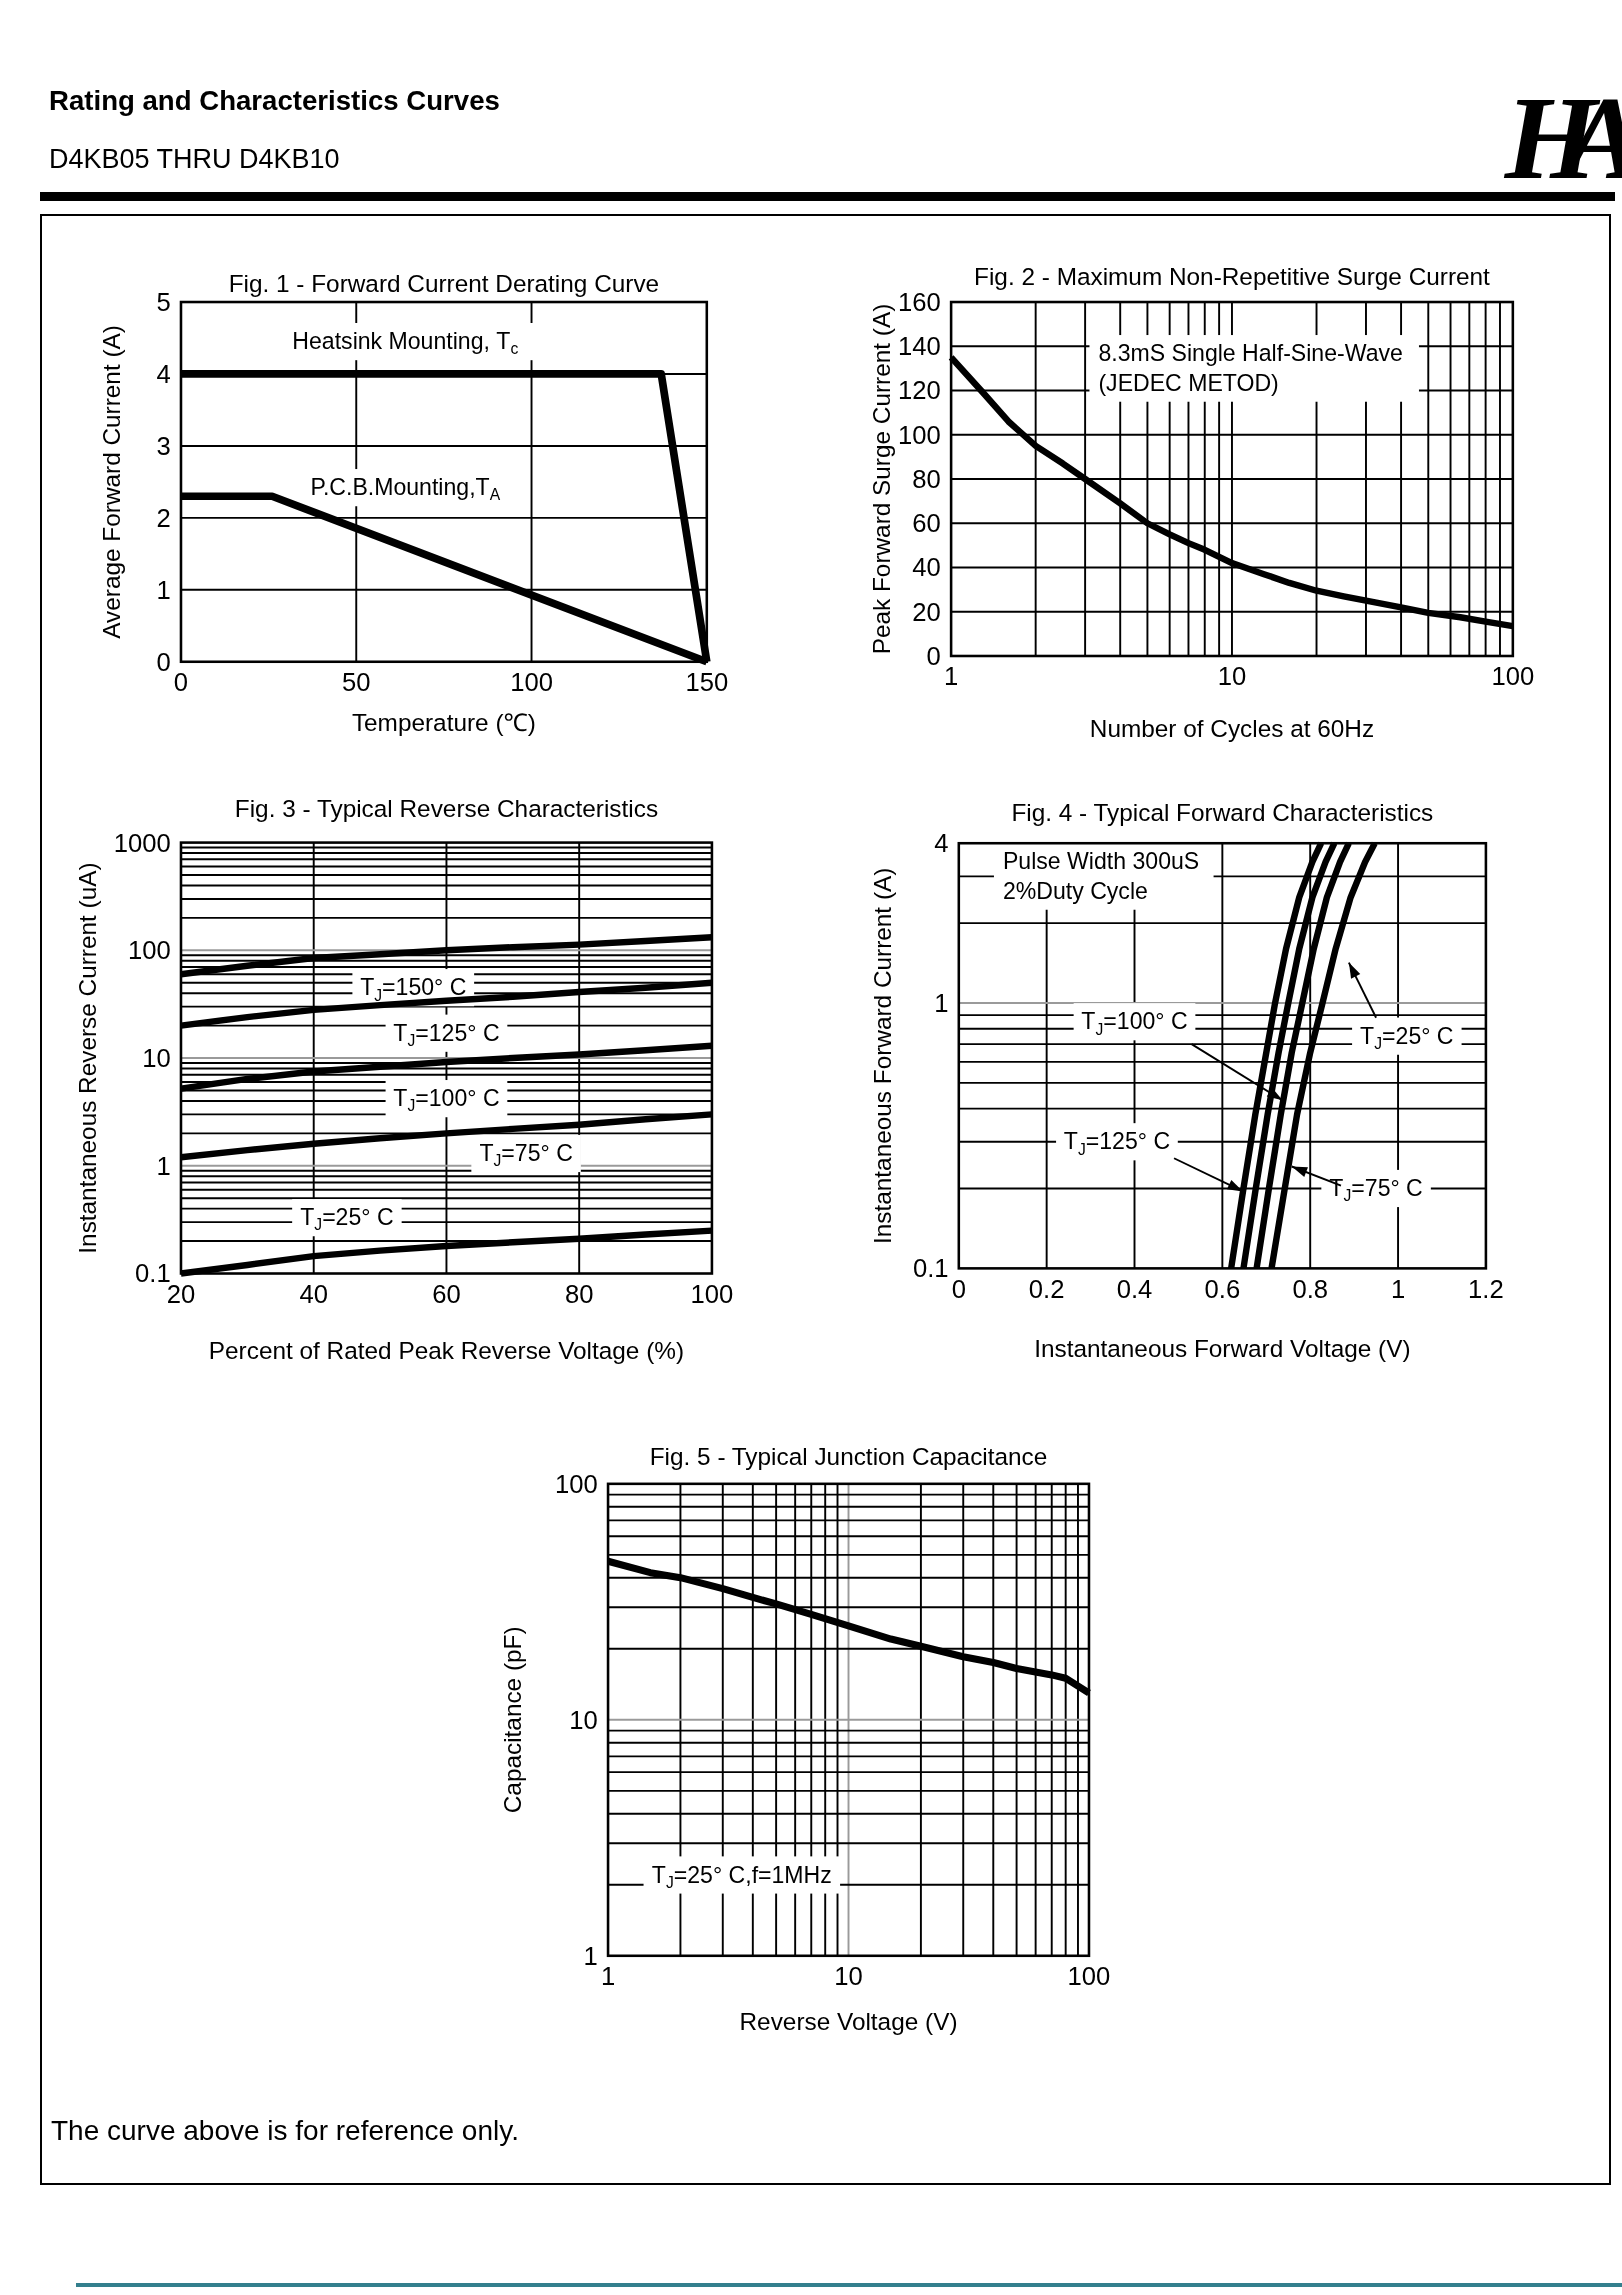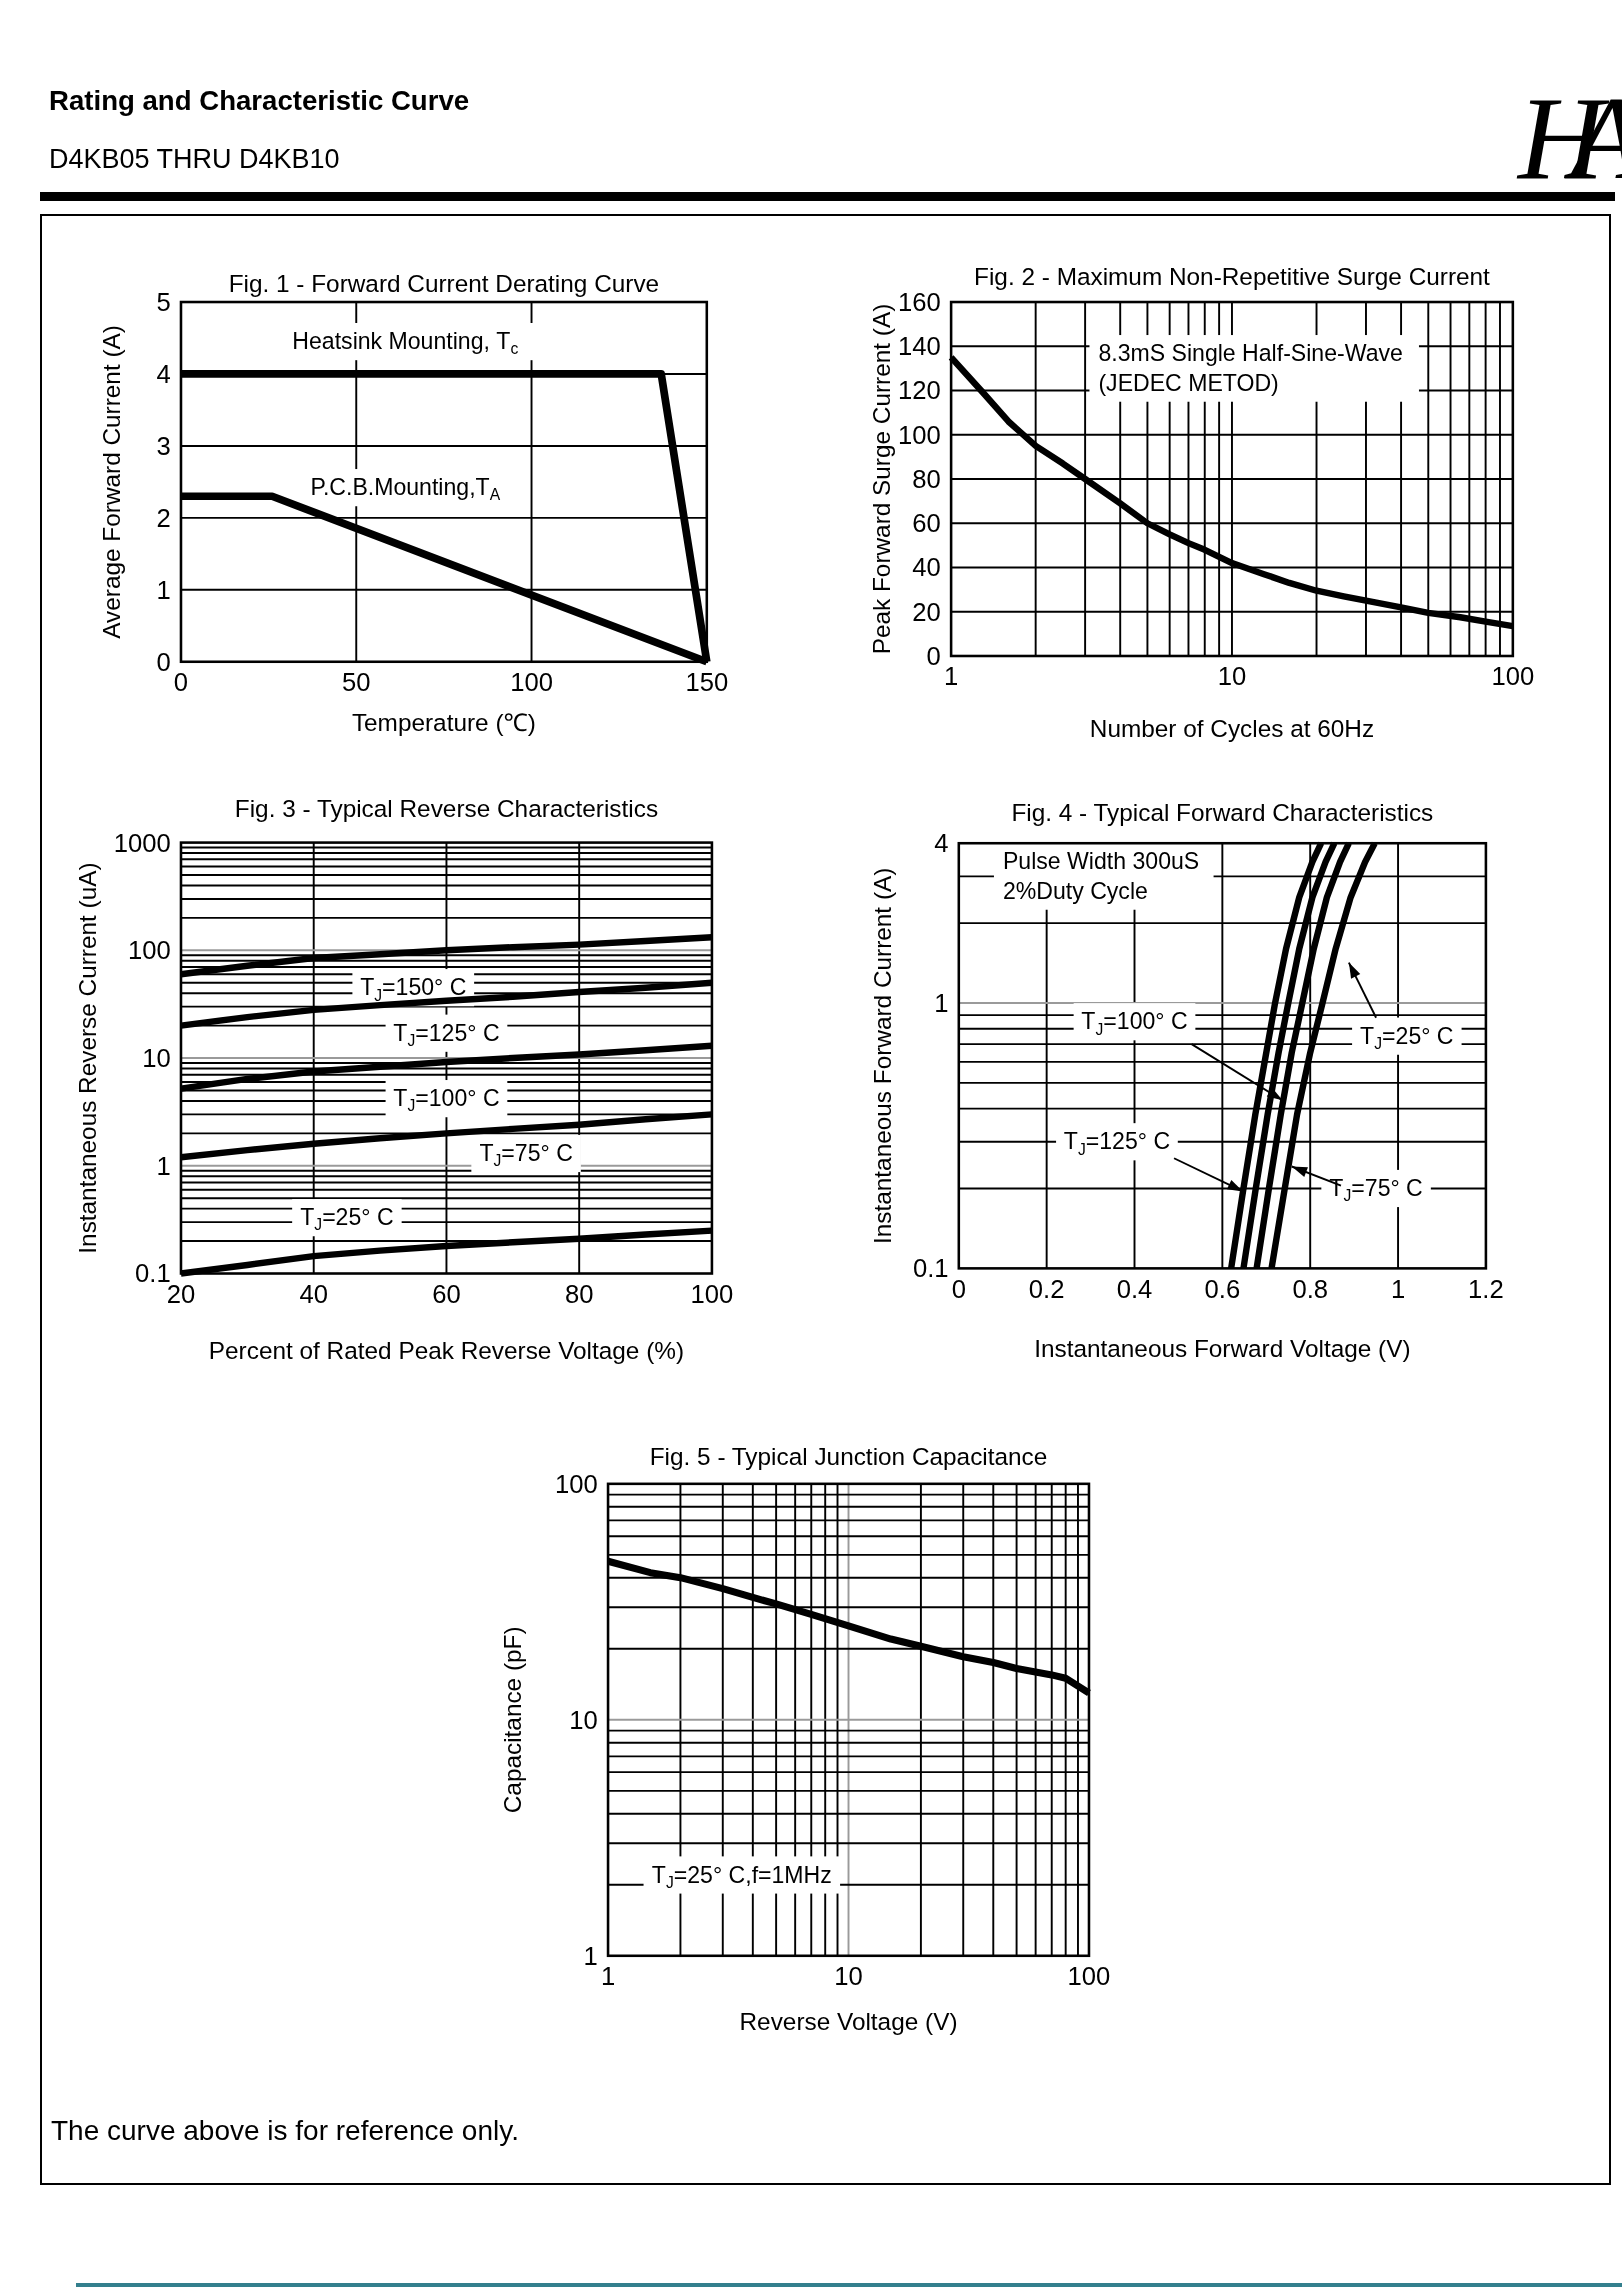--- a/index.html
+++ b/index.html
@@ -15,21 +15,21 @@
     position:absolute;left:49px;top:85px;
     font-size:27.6px;font-weight:bold;letter-spacing:0px;
   }
   .hdr-part{
     position:absolute;left:49px;top:144px;
     font-size:27px;font-weight:normal;
   }
   .brand{
     position:absolute;left:1379px;top:77px;width:231px;height:122px;
     font-family:"Liberation Serif", serif;
-    font-style:italic;font-weight:normal;
+    font-style:italic;font-weight:bold;
     font-size:119px;line-height:122px;
     letter-spacing:-0.28em;
     text-align:right;
   }
   .hdr-bar{
     position:absolute;left:40px;top:192px;width:1575px;height:9px;
     background:#000;
   }
   .panel{
     position:absolute;left:40px;top:214px;width:1571px;height:1971px;
@@ -44,21 +44,21 @@
   }
   .bottom-rule{
     position:absolute;left:76px;top:2283px;width:1546px;height:3.8px;
     background:#337f8d;
   }
 </style>
 </head>
 <body>
 
 <div class="page">
-  <div class="hdr-title">Rating and Characteristic Curve</div>
+  <div class="hdr-title">Rating and Characteristics Curves</div>
   <div class="hdr-part">D4KB05 THRU D4KB10</div>
   <div class="brand">HA</div>
   <div class="hdr-bar"></div>
   <div class="panel"></div>
   <svg class="charts" viewBox="0 0 2529 3579" xmlns="http://www.w3.org/2000/svg">
       <g>
         <line x1="555.3333333333333" y1="471" x2="555.3333333333333" y2="1032" stroke="#000000" stroke-width="3"></line>
         <line x1="828.6666666666666" y1="471" x2="828.6666666666666" y2="1032" stroke="#000000" stroke-width="3"></line>
         <line x1="282" y1="919.8" x2="1102" y2="919.8" stroke="#000000" stroke-width="3"></line>
         <line x1="282" y1="807.6" x2="1102" y2="807.6" stroke="#000000" stroke-width="3"></line>

